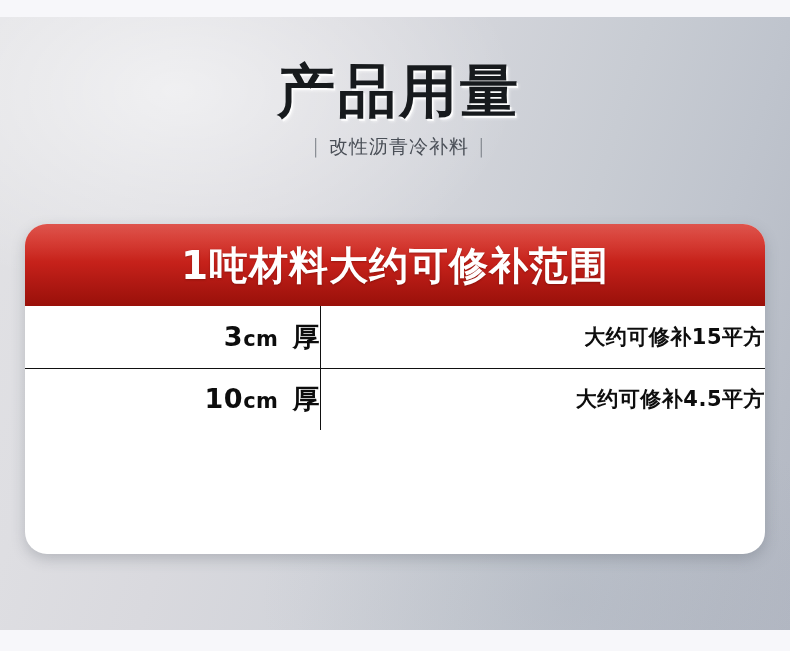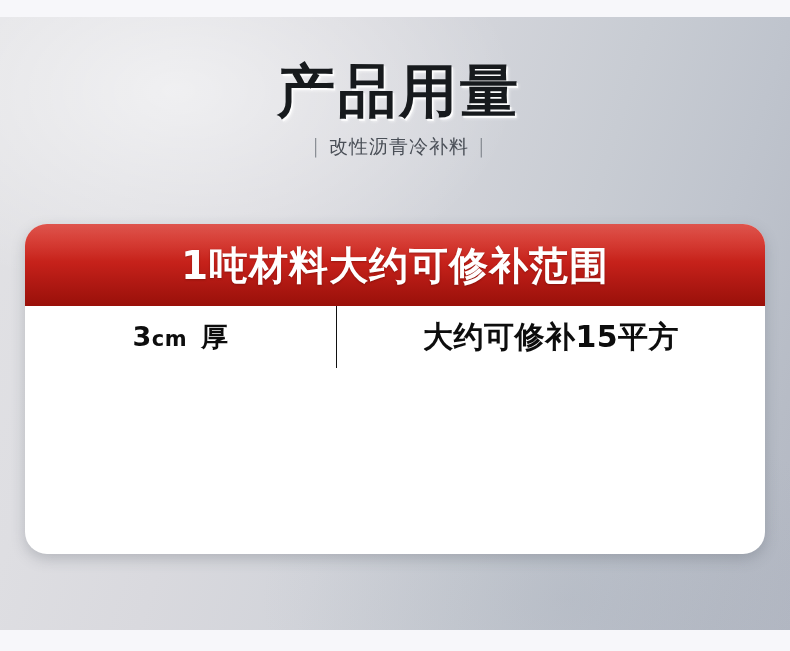--- a/index.html
+++ b/index.html
@@ -133,46 +133,46 @@
   .spec-table {
     width: 100%;
     border-collapse: collapse;
     table-layout: fixed;
   }
   .spec-table tr {
     height: 62px;
   }
   .spec-table td {
     border-bottom: 1.6px solid #111111;
-    text-align: center;
+    text-align: right;
     vertical-align: middle;
     font-family: "DejaVu Sans", "Liberation Sans", sans-serif;
     color: #0d0d0d;
-    padding: 8px;
+    padding: 0;
   }
   .spec-table tr:last-child td {
     border-bottom: none;
   }
   .col-thickness {
     width: 295px;
     border-right: 1.6px solid #111111;
     font-size: 27px;
     font-weight: 700;
     letter-spacing: 0.5px;
   }
   .col-thickness .unit {
     font-size: 21px;
     font-weight: 700;
   }
   .col-thickness .gap {
     display: inline-block;
     width: 14px;
   }
   .col-area {
-    font-size: 30px;
+    font-size: 21px;
     font-weight: 700;
     letter-spacing: 0.5px;
     margin-top: 12px;
   }
 </style>
 </head>
 <body>
 
 <div id="page">
 
@@ -193,18 +193,22 @@
       <div class="header-gloss"></div>
       <div class="card-header-text">1吨材料大约可修补范围</div>
     </div>
 
     <table class="spec-table">
       <tbody>
         <tr>
           <td class="col-thickness"><span>3</span><span class="unit">cm</span><span class="gap"></span><span>厚</span></td>
           <td class="col-area">大约可修补15平方</td>
         </tr>
+        <tr>
+          <td class="col-thickness"><span>10</span><span class="unit">cm</span><span class="gap"></span><span>厚</span></td>
+          <td class="col-area">大约可修补4.5平方</td>
+        </tr>
       </tbody>
     </table>
 
   </div>
 
 </div>
 
 </body></html>

